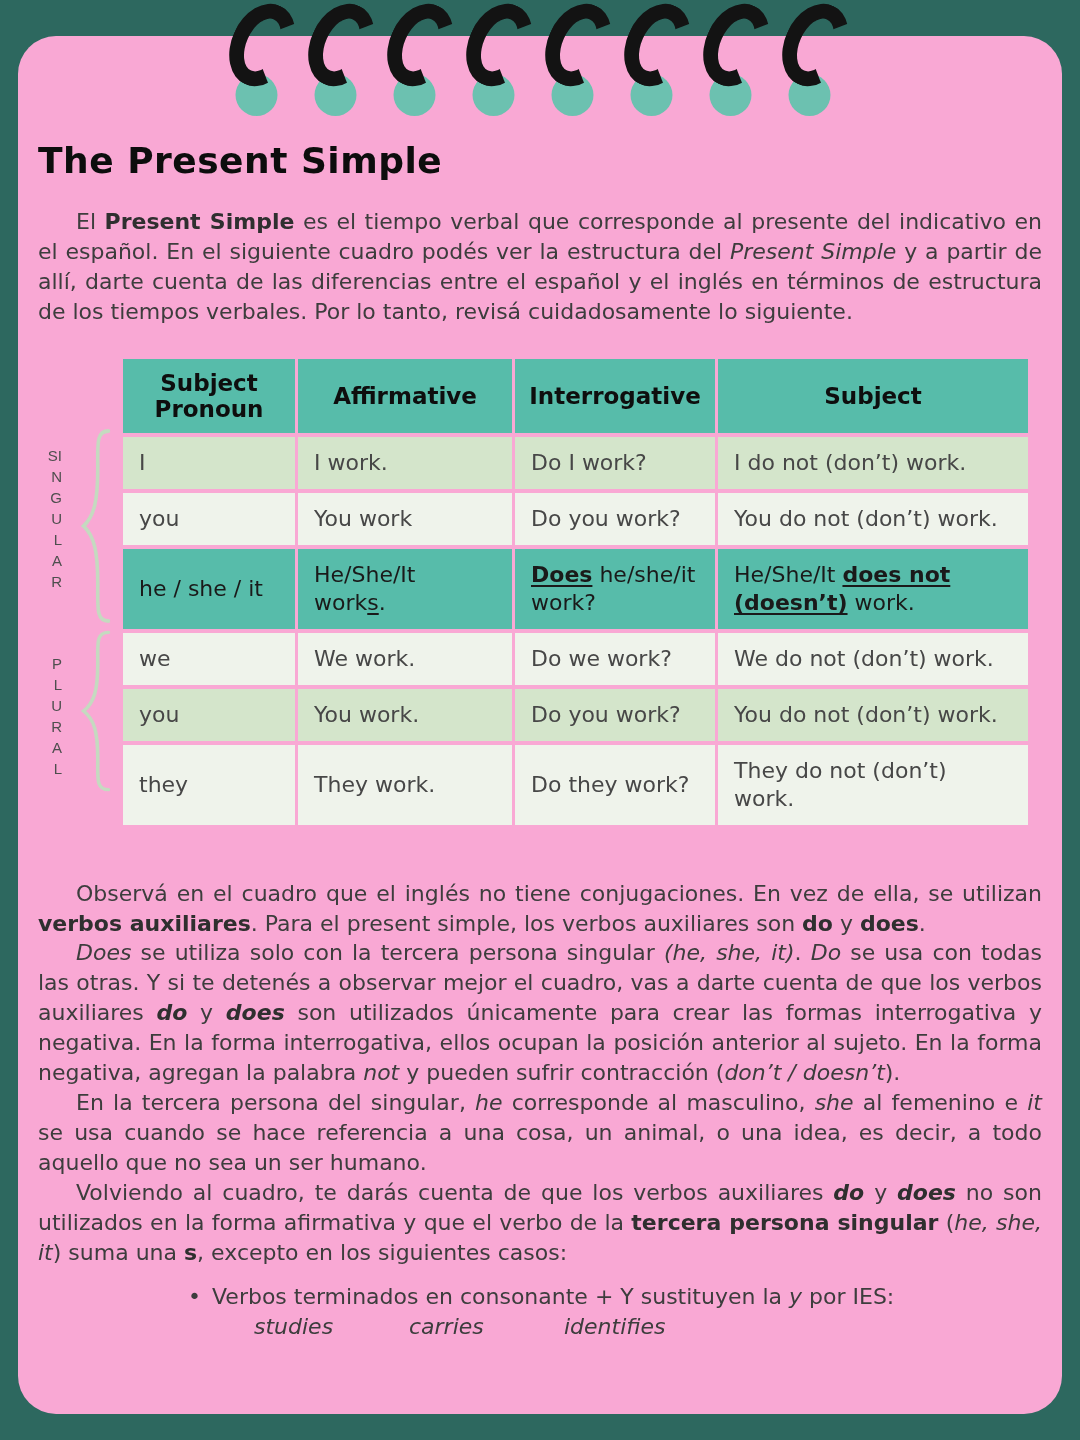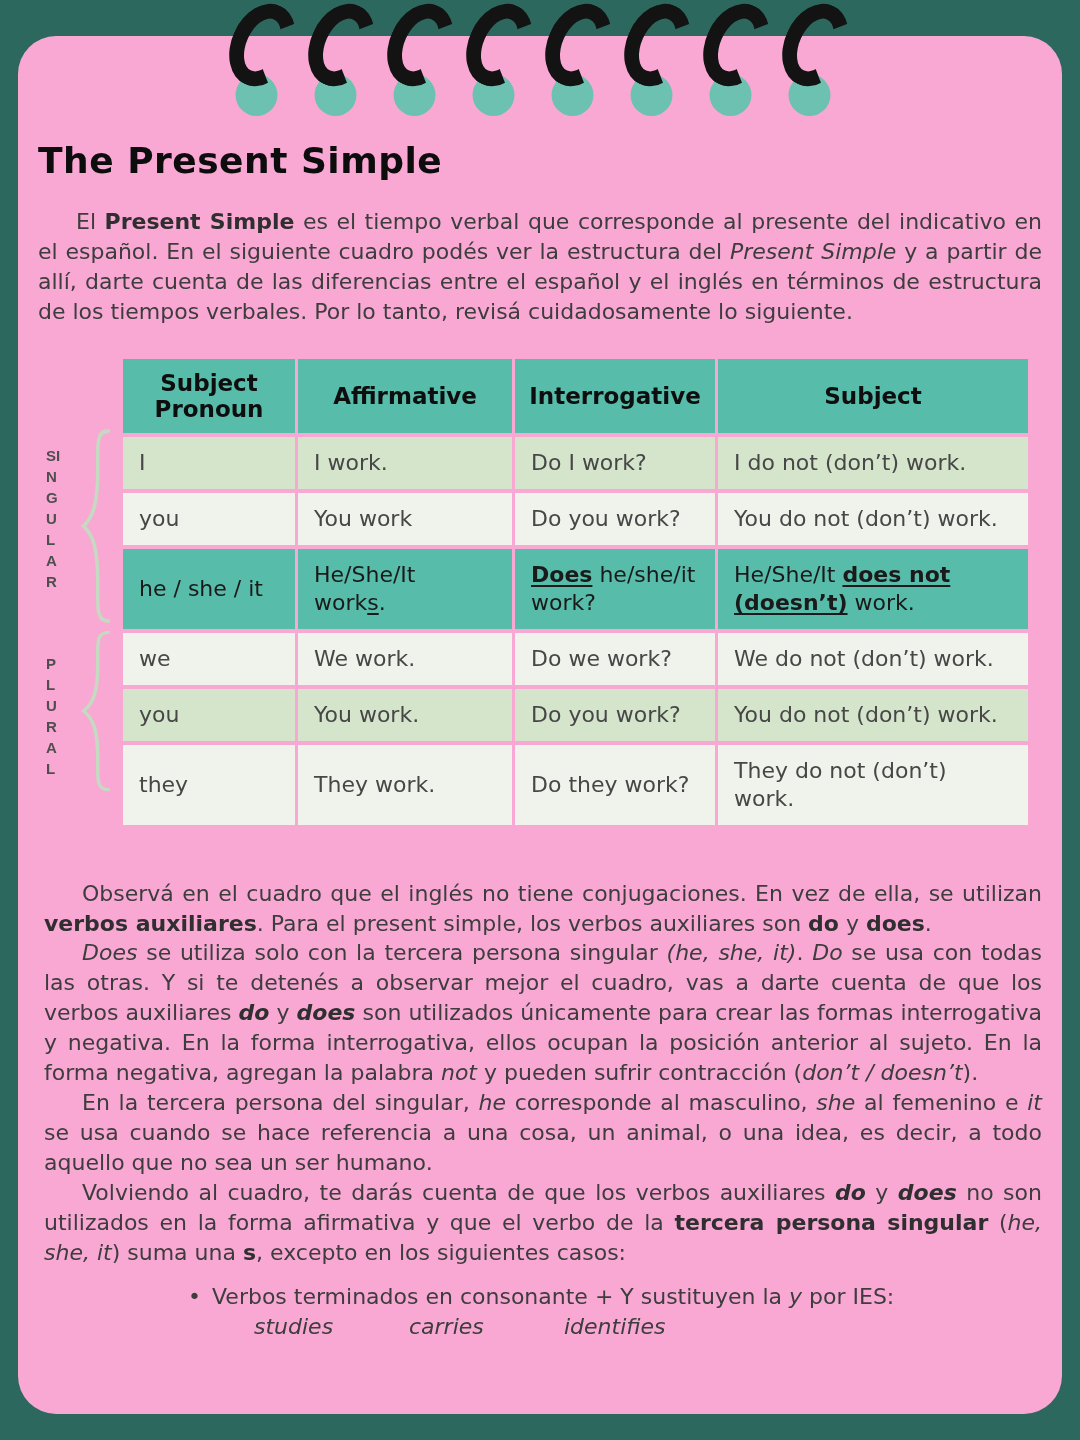--- a/index.html
+++ b/index.html
@@ -61,24 +61,23 @@
   .para i { font-style:italic; }
   .para b { color:#2f2f2f; }
   
   .table-section { position:relative; margin-top:28px; }
   .v-label {
     position:absolute;
     width:16px;
     word-break:break-all;
     line-height:21px;
     font-size:15px;
-    text-align:left;
+    text-align:right;
     color:#4e4e4e;
     font-family:"Liberation Sans",sans-serif;
-    font-weight:bold;
   }
   .v-singular { left:8px; top:90px; }
   .v-plural  { left:8px; top:298px; }
   .brace { position:absolute; }
   .brace-singular { left:42px; top:72px; width:32px; height:198px; }
   .brace-plural   { left:42px; top:274px; width:32px; height:164px; }
   table.conj {
     margin-left:82px;
     width:908px;
     table-layout:fixed;
@@ -100,21 +99,21 @@
     color:#474747;
     line-height:28px;
     padding:12px 16px;
     vertical-align:middle;
   }
   table.conj tbody tr:nth-child(odd) td  { background:#d4e5cb; }
   table.conj tbody tr:nth-child(even) td { background:#eff3eb; }
   table.conj tbody tr.highlight td { background:#57bcaa; color:#1a1a1a; }
   table.conj td u { text-underline-offset:3px; }
   
-  .text-block { margin-top:50px;margin-left:6px; }
+  .text-block { margin-top:50px; }
   
   .bullet-list { list-style:none; margin-top:16px; }
   .bullet-item {
     position:relative;
     margin-left:146px;
     padding-left:28px;
     margin-bottom:16px;
     font-size:22px;
     line-height:1.3;
     color:#3d3d3d;

